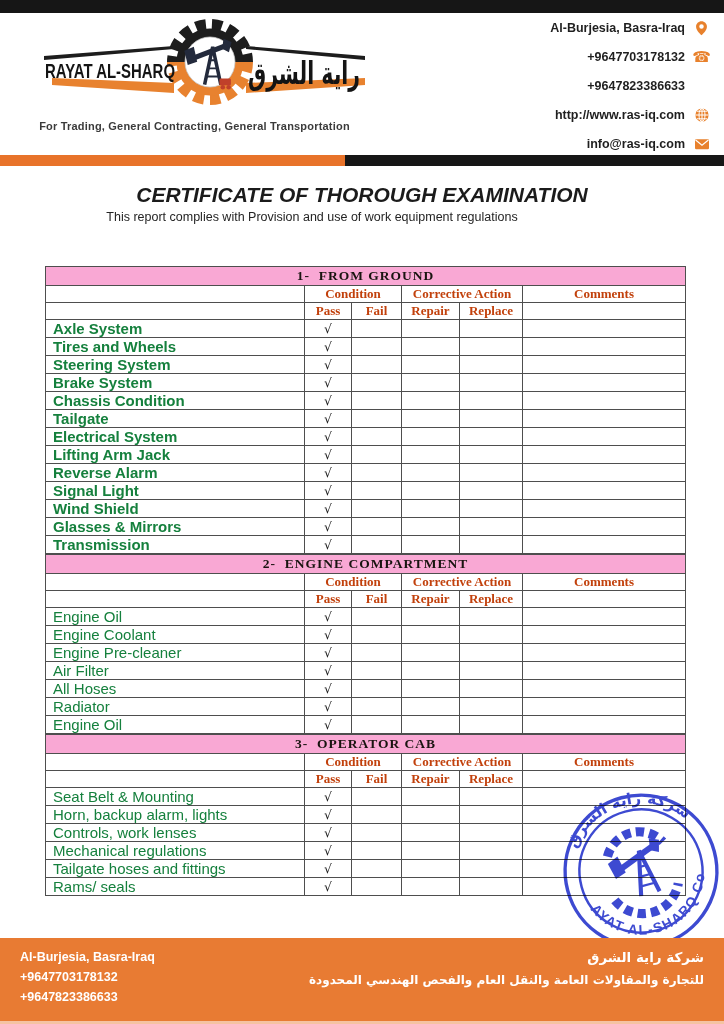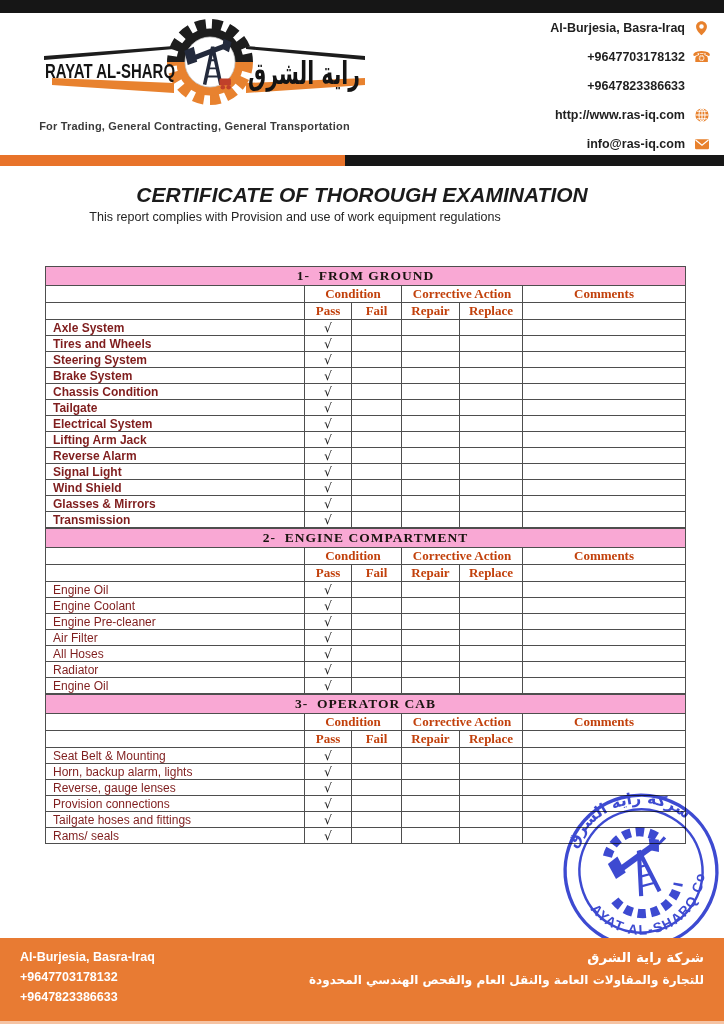--- a/index.html
+++ b/index.html
@@ -18,35 +18,35 @@
   .contacts{position:absolute;right:14px;top:20px;text-align:right;}
   .c-row{display:flex;align-items:center;justify-content:flex-end;margin-bottom:13px;height:16px;}
   .c-txt{font-size:12.5px;color:#1f1f1f;font-weight:600;}
   .c-ico{width:17px;height:16px;margin-left:8px;display:inline-flex;align-items:center;justify-content:center;}
   .phone-glyph{font-family:"DejaVu Sans",sans-serif;color:#E8812C;font-size:15px;line-height:1;}
 
   
   .doc-title{position:absolute;left:0;top:183px;width:724px;text-align:center;
              font-size:21px;font-weight:bold;color:#1b1b1b;font-style:italic;}
   .doc-subtitle{position:absolute;left:0;top:210px;width:590px;text-align:center;
-                font-size:12.5px;color:#242424;}
+                font-size:12.5px;color:#242424;padding-left:17px;}
   .report-line{position:absolute;left:57px;top:247px;width:611px;display:flex;
                justify-content:space-between;font-size:11px;color:#1e1e1e;}
   .report-line b{font-weight:bold;}
 
   
   .tables{position:absolute;left:45px;top:266px;width:640px;}
   table.insp{border-collapse:collapse;width:640px;table-layout:fixed;}
   table.insp td{border:1px solid #4e4e4e;padding:0;overflow:hidden;}
   tr.secbar td{background:#f9a8d4;height:18px;text-align:center;white-space:pre;
       font-family:"Liberation Serif",serif;font-weight:bold;font-size:13.5px;
       letter-spacing:1px;color:#191410;}
   tr.h1 td,tr.h2 td{height:15px;text-align:center;font-family:"Liberation Serif",serif;
       font-weight:bold;font-size:13px;color:#c2410c;}
-  td.lbl{height:15px;text-align:left;padding-left:7px !important;font-size:12px;color:#7f1d1d;}
+  td.lbl{height:15px;text-align:left;padding-left:7px !important;font-size:15px;color:#15803d;}
   table.bold-rows td.lbl{font-weight:bold;}
   td.ck{height:15px;text-align:center;font-family:"DejaVu Sans",sans-serif;font-size:12.5px;color:#222;}
 
   
   .stamp{position:absolute;left:559px;top:789px;width:164px;height:164px;
          mix-blend-mode:multiply;opacity:.9;}
 
   
   .footer{position:absolute;left:0;top:938px;width:724px;height:86px;background:#E87B33;}
   .f-left{position:absolute;left:20px;top:9px;color:#fff;font-weight:bold;font-size:12.5px;line-height:20px;}
@@ -411,29 +411,29 @@
           </tr>
           <tr>
             <td class="lbl">Horn, backup alarm, lights</td>
             <td class="ck">√</td>
             <td class="ck"></td>
             <td class="ck"></td>
             <td class="ck"></td>
             <td class="ck"></td>
           </tr>
           <tr>
-            <td class="lbl">Reverse, gauge lenses</td>
-            <td class="ck">√</td>
-            <td class="ck"></td>
-            <td class="ck"></td>
-            <td class="ck"></td>
-            <td class="ck"></td>
-          </tr>
-          <tr>
-            <td class="lbl">Provision connections</td>
+            <td class="lbl">Controls, work lenses</td>
+            <td class="ck">√</td>
+            <td class="ck"></td>
+            <td class="ck"></td>
+            <td class="ck"></td>
+            <td class="ck"></td>
+          </tr>
+          <tr>
+            <td class="lbl">Mechanical regulations</td>
             <td class="ck">√</td>
             <td class="ck"></td>
             <td class="ck"></td>
             <td class="ck"></td>
             <td class="ck"></td>
           </tr>
           <tr>
             <td class="lbl">Tailgate hoses and fittings</td>
             <td class="ck">√</td>
             <td class="ck"></td>

